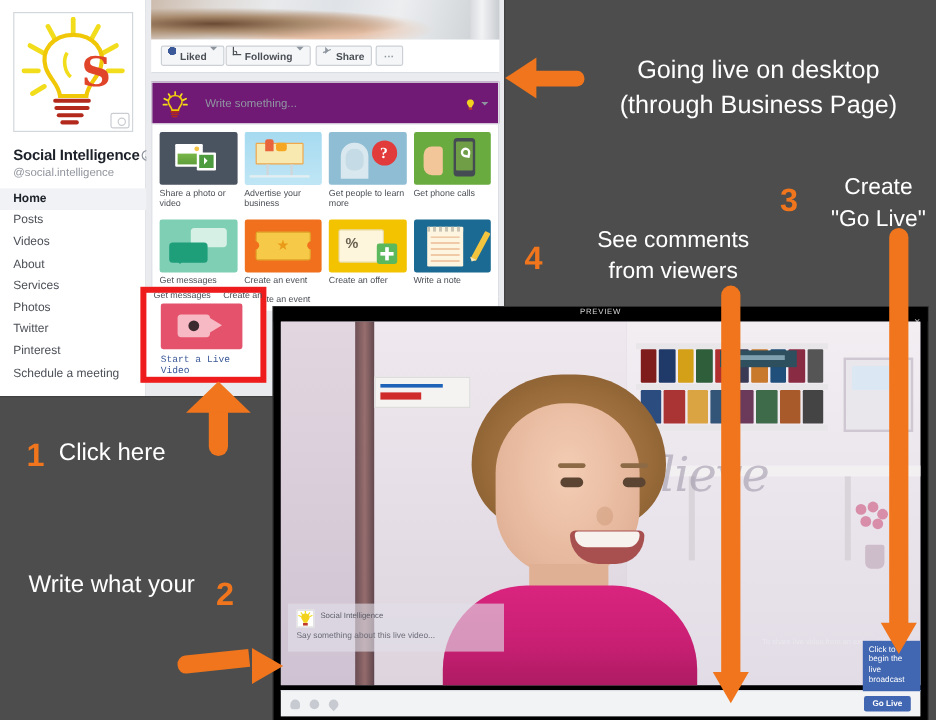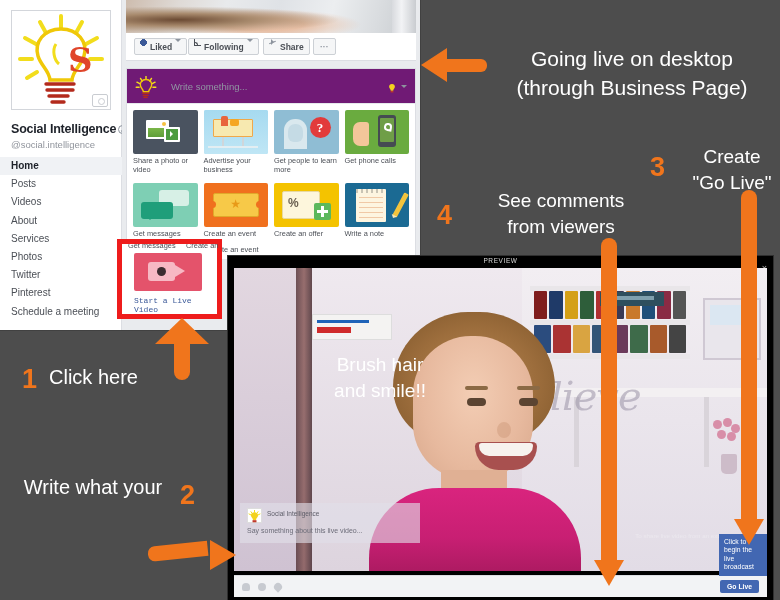--- a/index.html
+++ b/index.html
@@ -651,24 +651,20 @@
             <span id="smile">
                 <span id="teeth"></span>
               </span>
           </div>
           <div id="neck"></div>
           <div id="collar"></div>
           <div id="shirt"></div>
         </div>
       </div>
 
-      <div id="brush-text">
-        <div>Brush hair</div>
-        <div>and smile!!</div>
-      </div>
 
       <div id="comment-overlay">
         <div id="comment-avatar">
           <svg viewBox="0 0 90 92" width="13" height="13" aria-hidden="true">
             <g stroke="#f2dd1c" stroke-width="7" stroke-linecap="round">
               <line x1="45" y1="3" x2="45" y2="15"></line>
                 <line x1="20" y1="12" x2="28" y2="23"></line>
               <line x1="6" y1="28" x2="18" y2="34"></line>
                 <line x1="70" y1="12" x2="62" y2="23"></line>
               <line x1="84" y1="28" x2="72" y2="34"></line>

